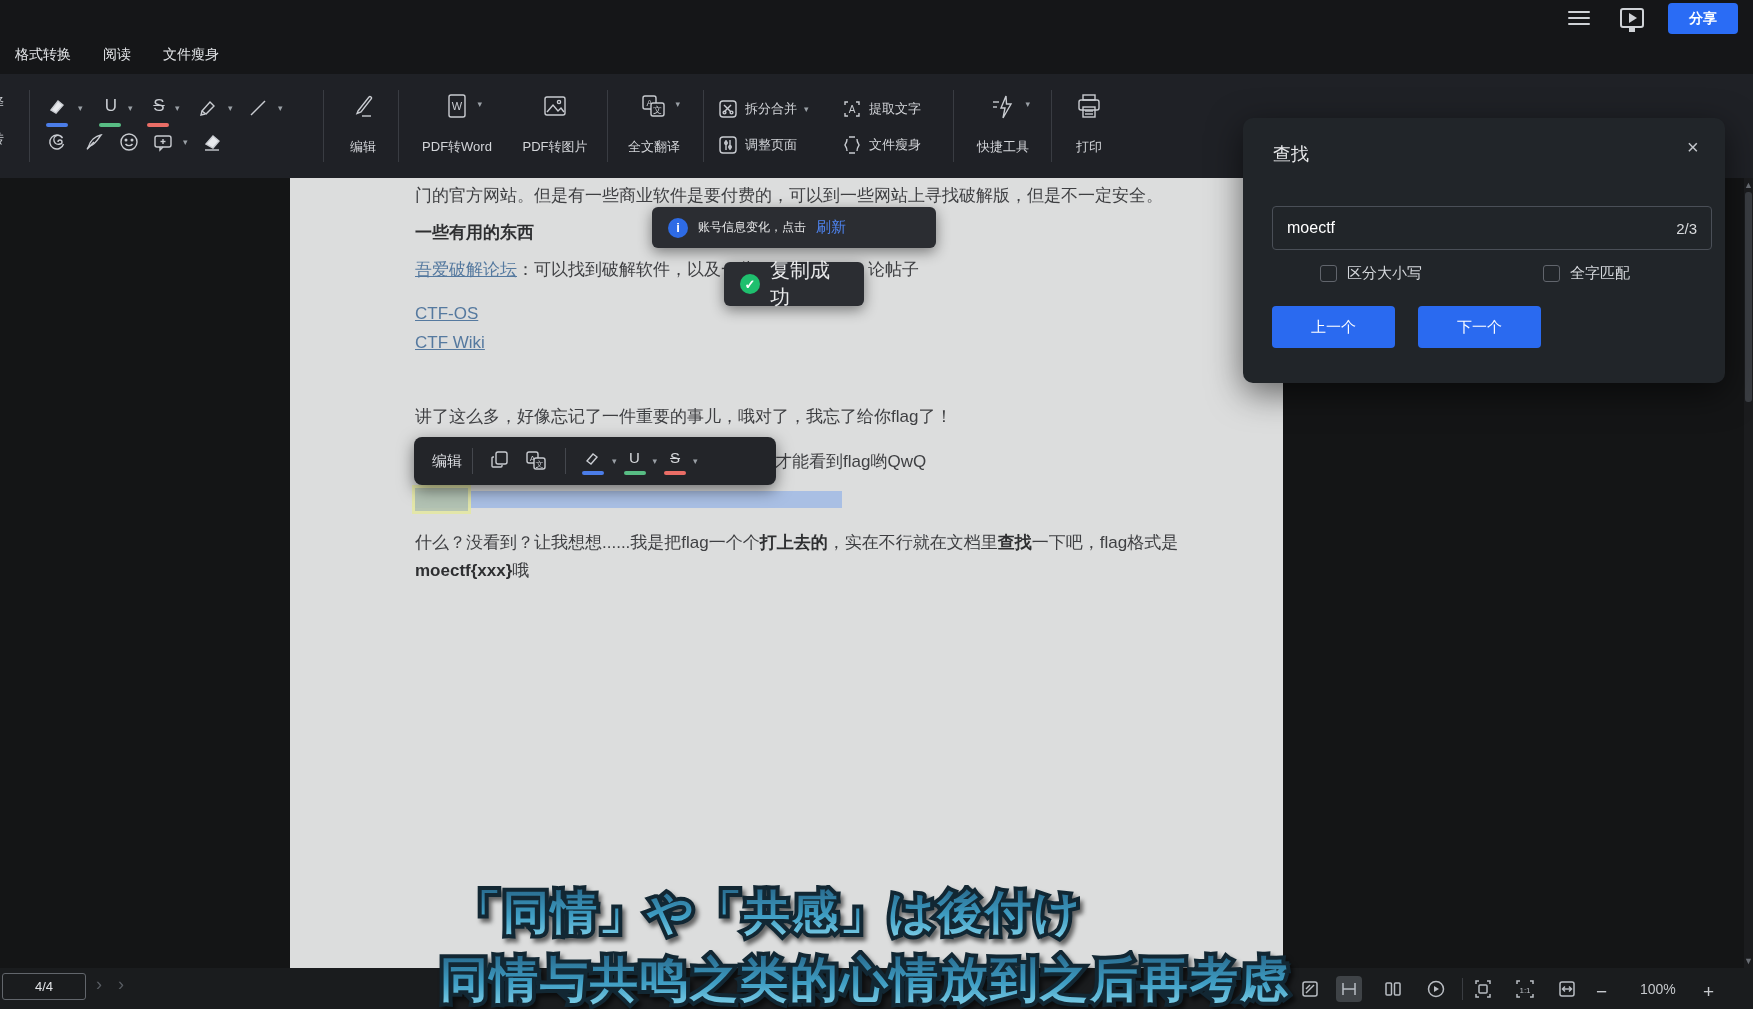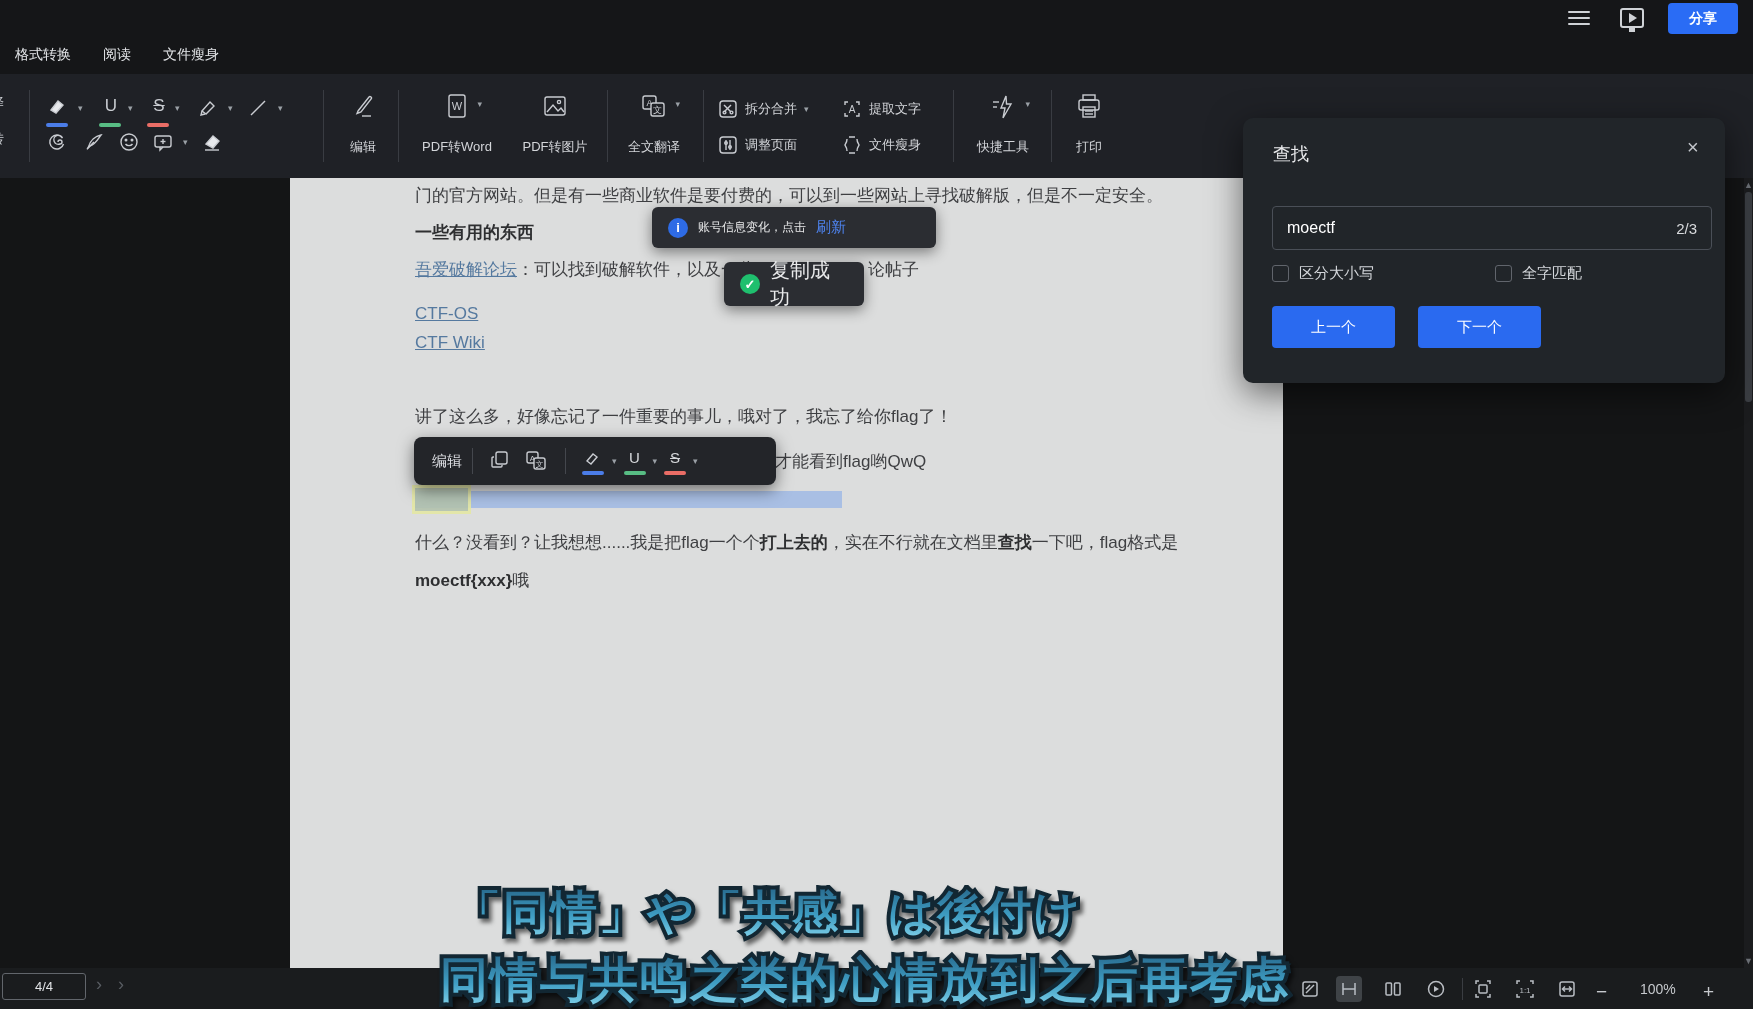--- a/index.html
+++ b/index.html
@@ -66,21 +66,21 @@
   
   .find { left:1243px; top:118px; width:482px; height:265px; background:#212529; border-radius:10px;
     box-shadow:0 10px 34px rgba(0,0,0,.55); z-index:8; color:#e9eaec; }
   .find .title { position:absolute; left:30px; top:24px; font-size:18px; }
   .find .close { position:absolute; left:444px; top:18px; font-size:20px; color:#c3c6cb; cursor:pointer; }
   .find .input { position:absolute; left:29px; top:88px; width:440px; height:44px; border:1px solid #4a4f57;
     border-radius:4px; display:flex; align-items:center; padding:0 14px; cursor:text;}
   .find .input .q { font-size:16px; color:#fff; flex:1; }
   .find .input .counter { font-size:15px; color:#d8dadd; }
   .find .cb { position:absolute; top:146px; display:flex; align-items:center; gap:10px; font-size:15px;
-    color:#d4d7db; cursor:pointer; }
+    color:#d4d7db; cursor:pointer;margin-left:48px; }
   .find .box { width:17px; height:17px; border:1px solid #61656c; border-radius:3px; background:transparent; }
   .find .btn { position:absolute; top:188px; width:123px; height:42px; background:#2a6af0; border-radius:4px;
     color:#fff; font-size:15px; display:flex; align-items:center; justify-content:center; cursor:pointer; }
 
   
   .statusbar { left:0; top:968px; width:1753px; height:41px; background:#1a1c1e; z-index:3; }
   .pagebox { position:absolute; left:2px; top:5px; width:84px; height:27px; border:1px solid #62666c;
     border-radius:3px; color:#e2e4e7; font-size:13px; display:flex; align-items:center; justify-content:center; cursor:pointer;}
   .chev { position:absolute; top:6px; color:#585c62; font-size:18px; cursor:pointer;}
   .sico { position:absolute; top:8px; width:26px; height:26px; display:flex; align-items:center;
@@ -320,21 +320,21 @@
       </div>
       <div class="doc" style="left:578px; top:80px;">论帖子</div>
       <div class="doc" style="left:125px; top:126px;"><a>CTF-OS</a></div>
       <div class="doc" style="left:125px; top:155px;"><a>CTF Wiki</a></div>
       <div class="doc" style="left:125px; top:227px;">讲了这么多，好像忘记了一件重要的事儿，哦对了，我忘了给你flag了！</div>
       <div class="doc" style="left:485px; top:272px;">才能看到flag哟QwQ</div>
       <div class="abs hl-bar" style="left:125px;">
         <div class="hl-chunk"></div>
       </div>
       <div class="doc" style="left:125px; top:353px;"><span>什么？没看到？让我想想......我是把flag一个个</span><b>打上去的</b><span>，实在不行就在文档里</span><b>查找</b><span>一下吧，flag格式是</span></div>
-      <div class="doc" style="left:125px; top:391px;"><b>moectf{xxx}</b><span>哦</span></div>
+      <div class="doc" style="left:125px; top:381px;"><b>moectf{xxx}</b><span>哦</span></div>
     </div>
   </div>
 
   <div class="abs toast" style="left:652px; top:207px; width:284px; height:41px; padding:0 16px; gap:10px; z-index:9;">
     <span class="badge" style="background:#2e6be5;">i</span>
     <span style="font-size:12px;">账号信息变化，点击</span>
     <span style="font-size:15px; color:#4e84f0; cursor:pointer;">刷新</span>
   </div>
   <div class="abs toast" style="left:724px; top:262px; width:140px; height:44px; padding:0 16px; gap:10px; z-index:9;">
     <span class="badge" style="background:#1fbf6e;">✓</span>

